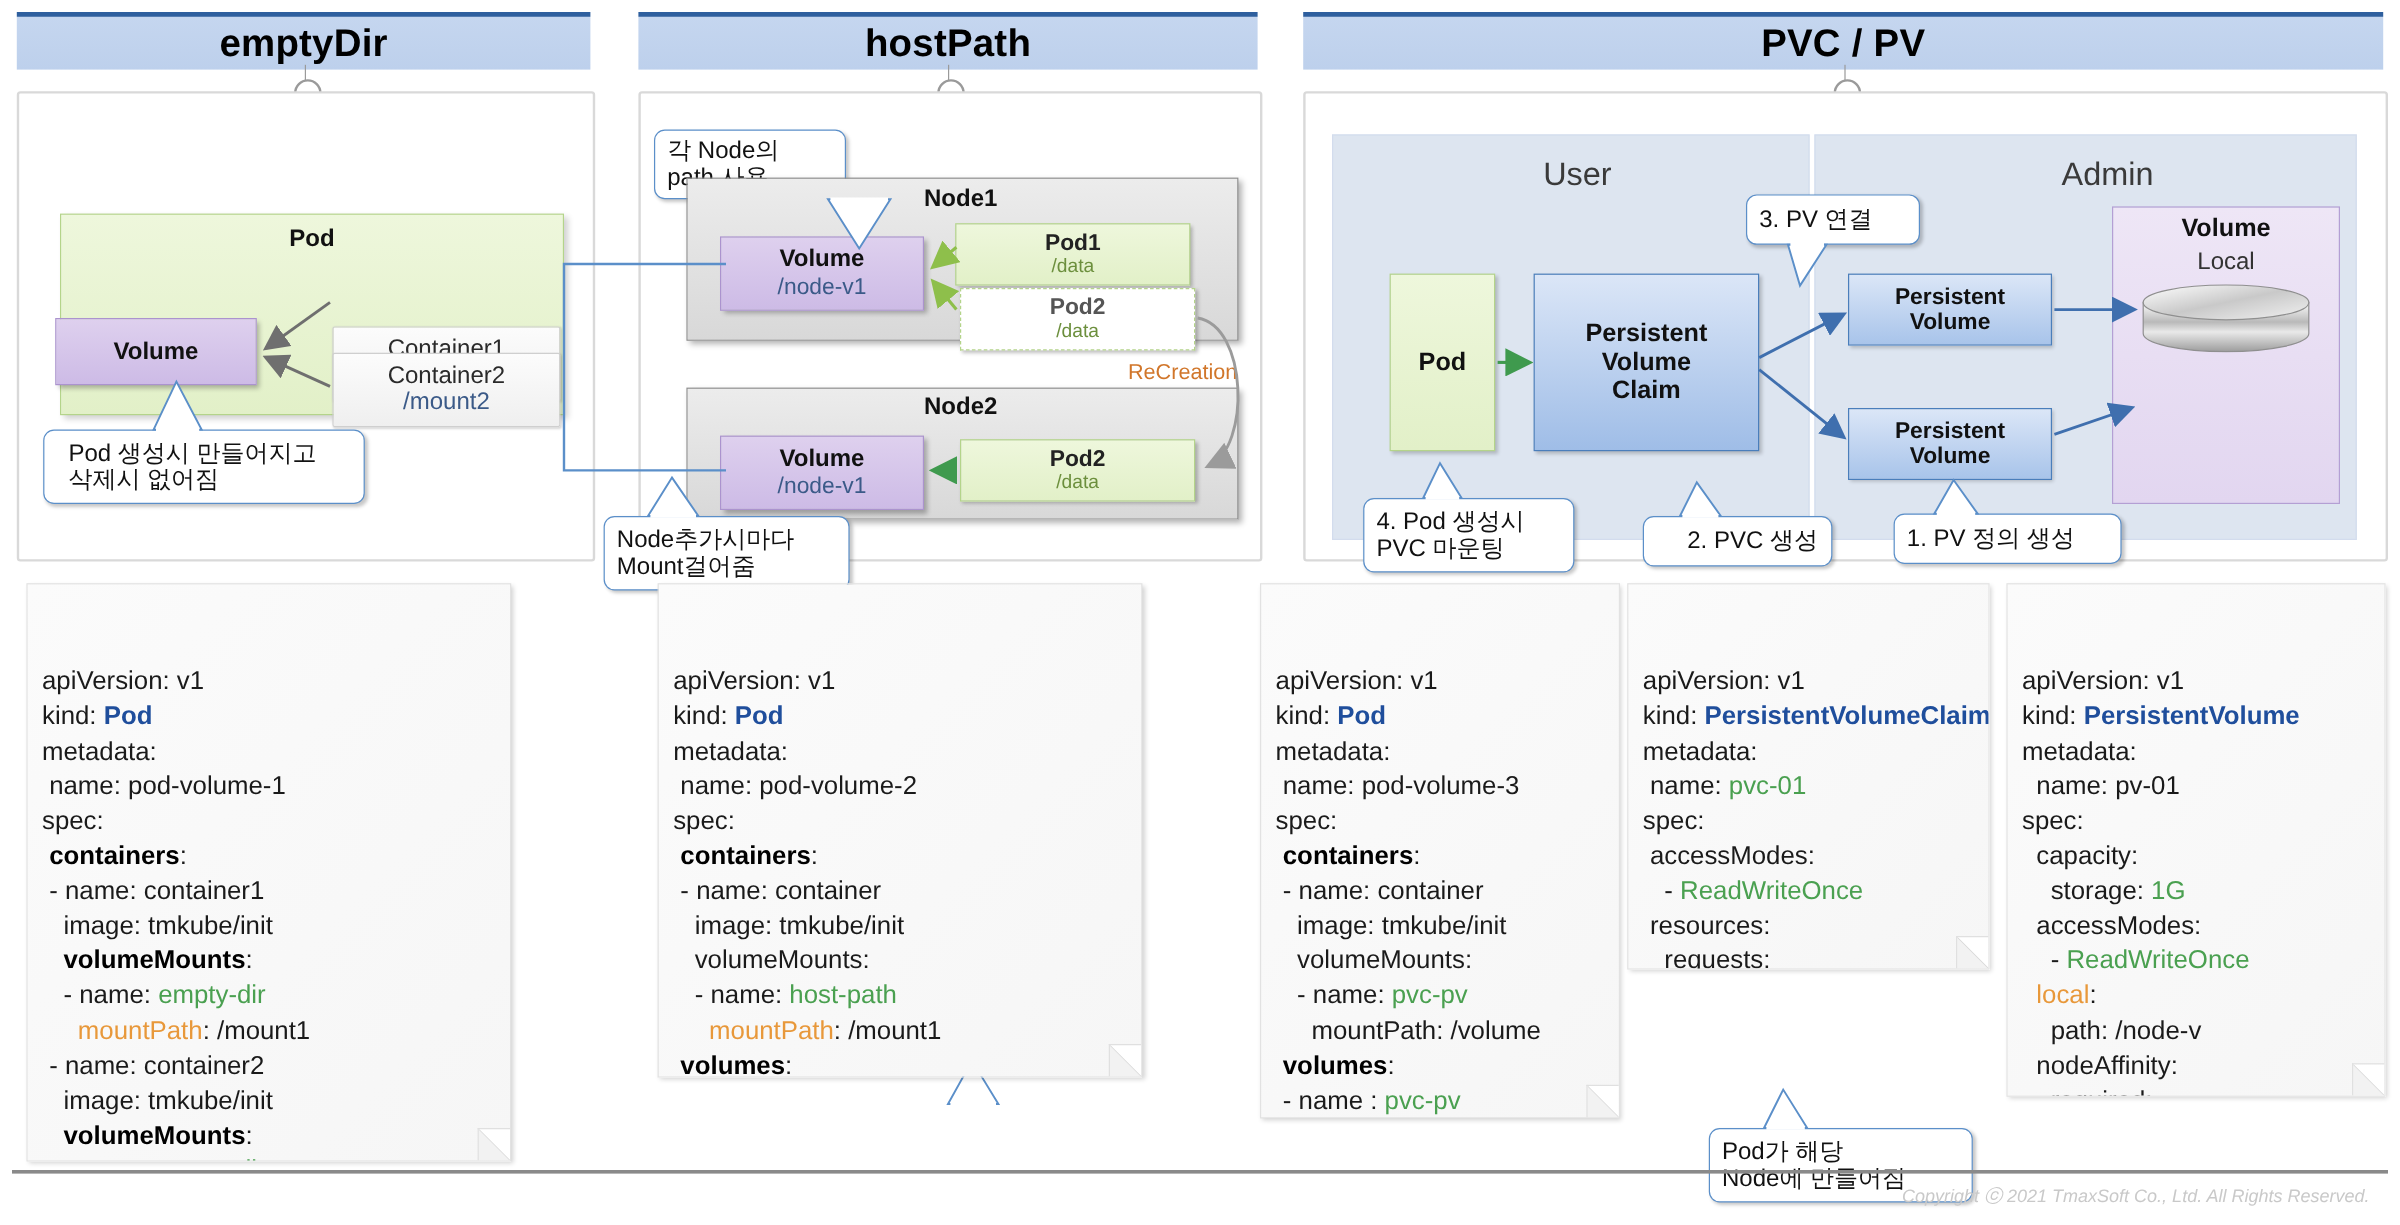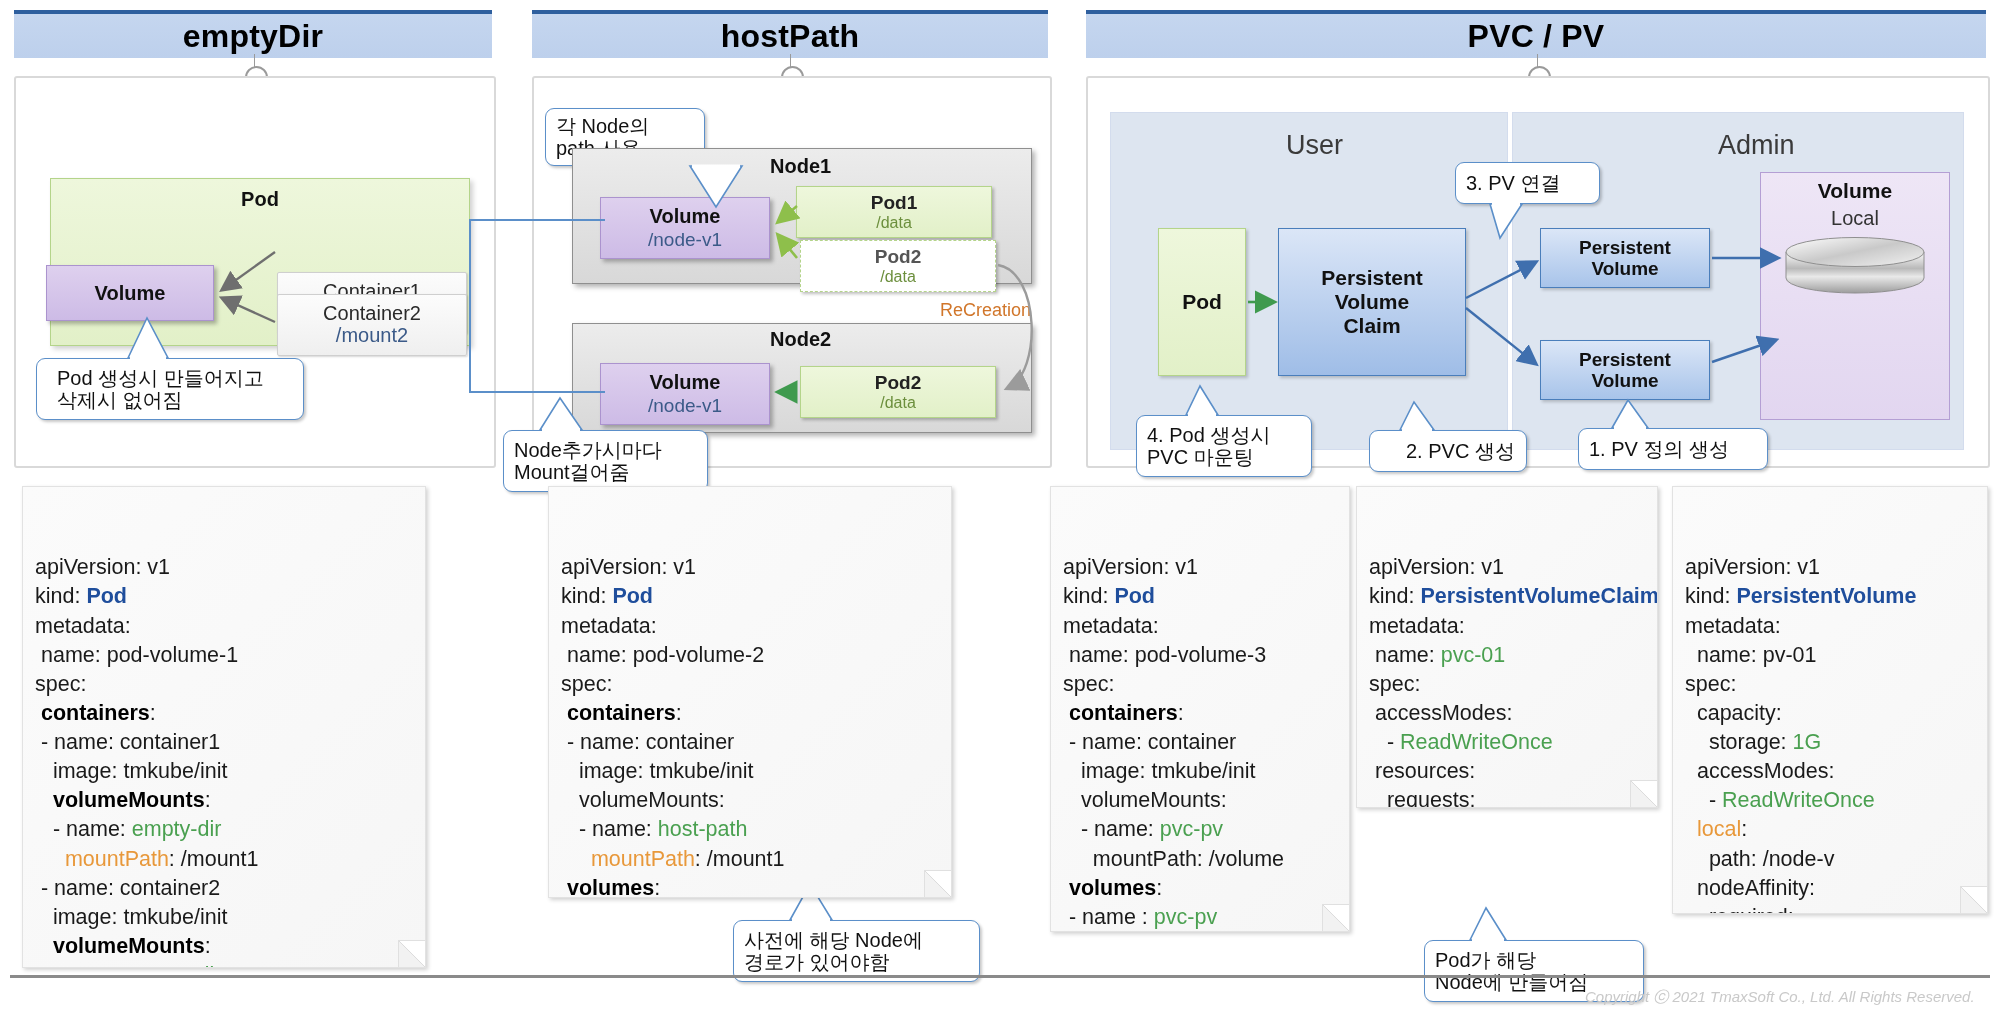--- a/index.html
+++ b/index.html
@@ -236,24 +236,20 @@
   <div class="podmini" style="left:800px;top:366px;width:196px;height:52px;">
     <div class="n">Pod2</div>
     <div class="d">/data</div>
   </div>
 
   <div class="callout" style="left:503px;top:430px;width:205px;height:62px;">
     <div>Node추가시마다</div>
     <div>Mount걸어줌</div>
   </div>
 
-  <div class="callout" style="left:733px;top:920px;width:247px;height:62px;">
-    <div>사전에 해당 Node에</div>
-    <div>경로가 있어야함</div>
-  </div>
 
   <div class="zone" style="left:1110px;top:112px;width:398px;height:338px;"></div>
   <div class="zone-ttl" style="left:1286px;top:130px;">User</div>
 
   <div class="zone" style="left:1512px;top:112px;width:452px;height:338px;"></div>
   <div class="zone-ttl" style="left:1718px;top:130px;">Admin</div>
 
   <div class="podgreen" style="left:1158px;top:228px;width:88px;height:148px;">
     <span>Pod</span>
   </div>

